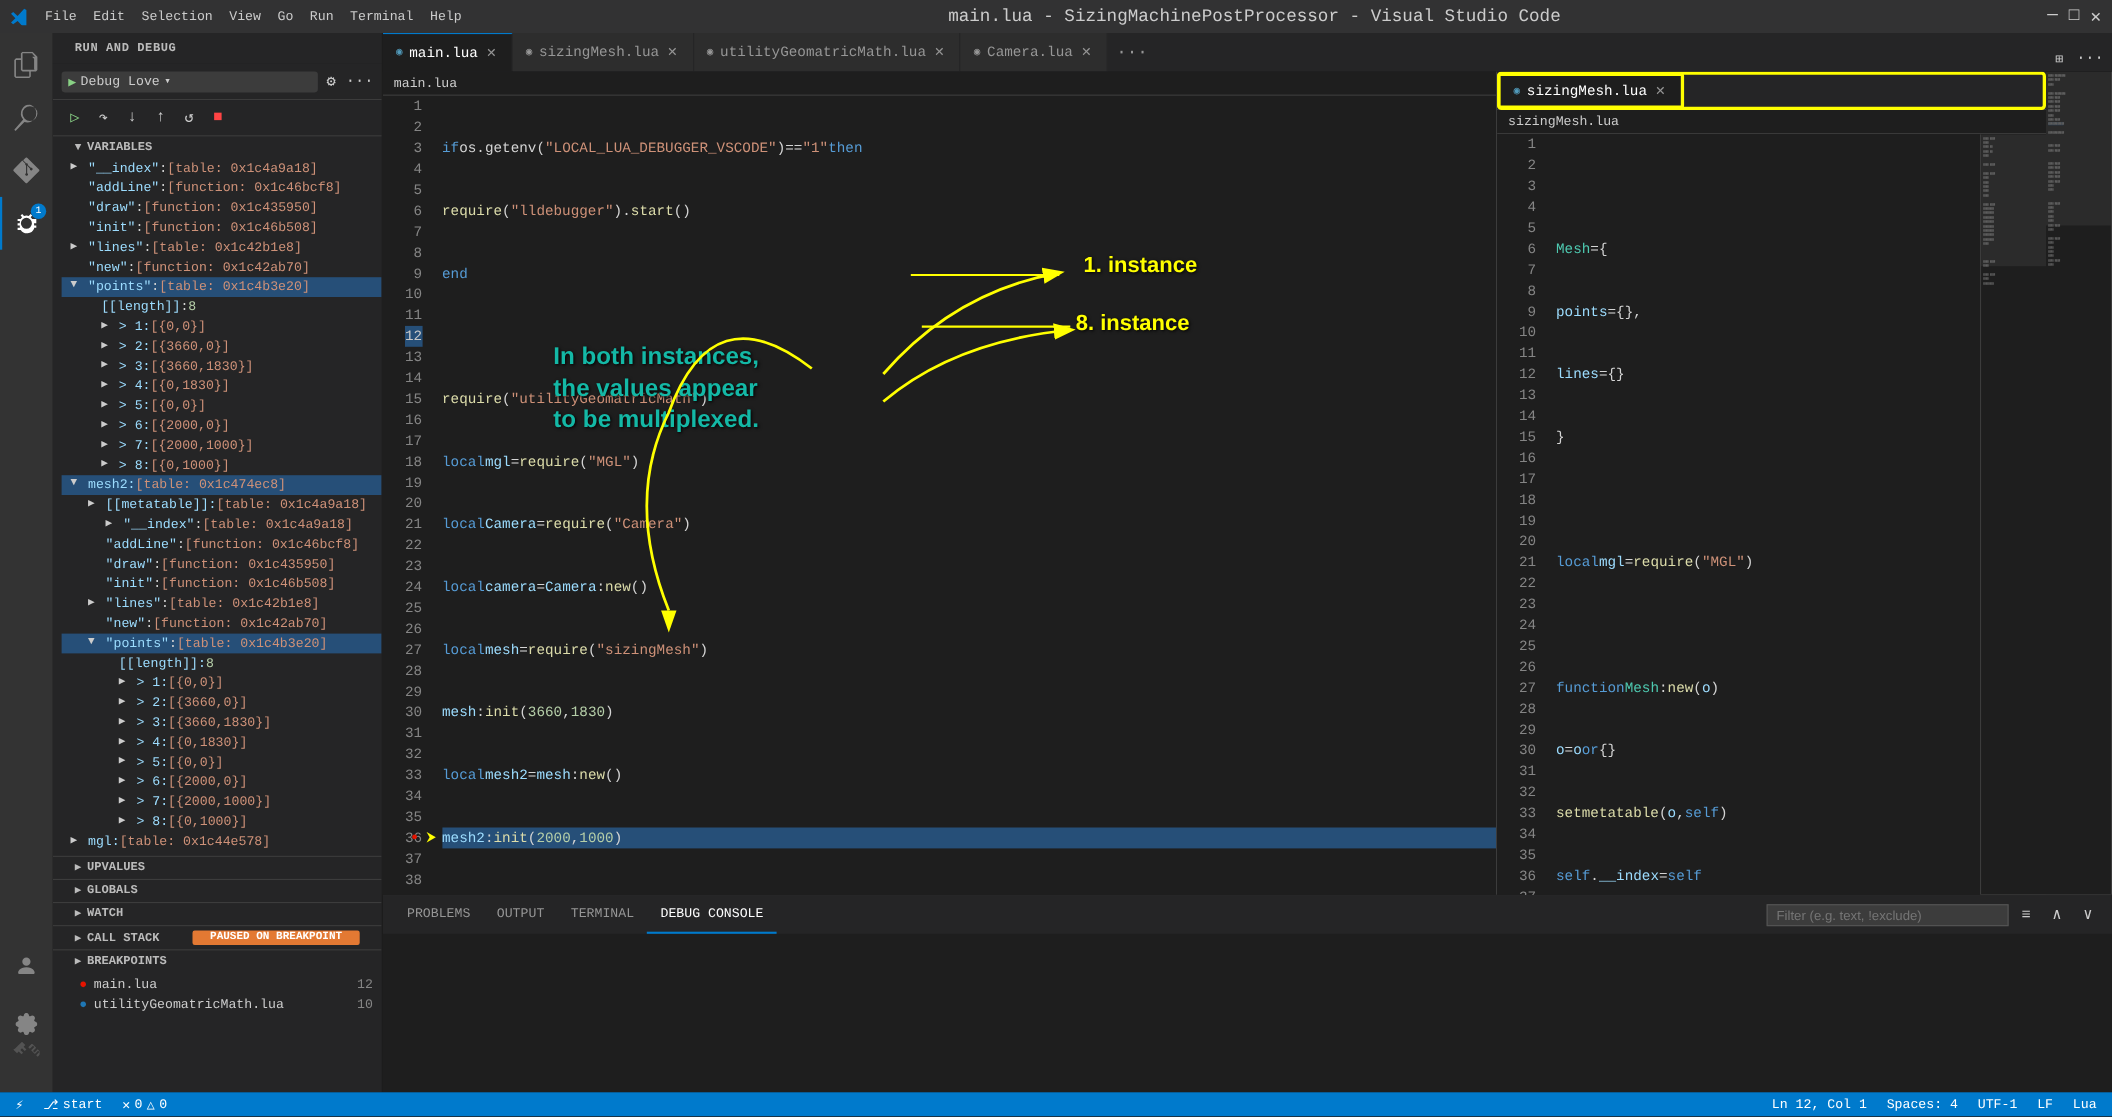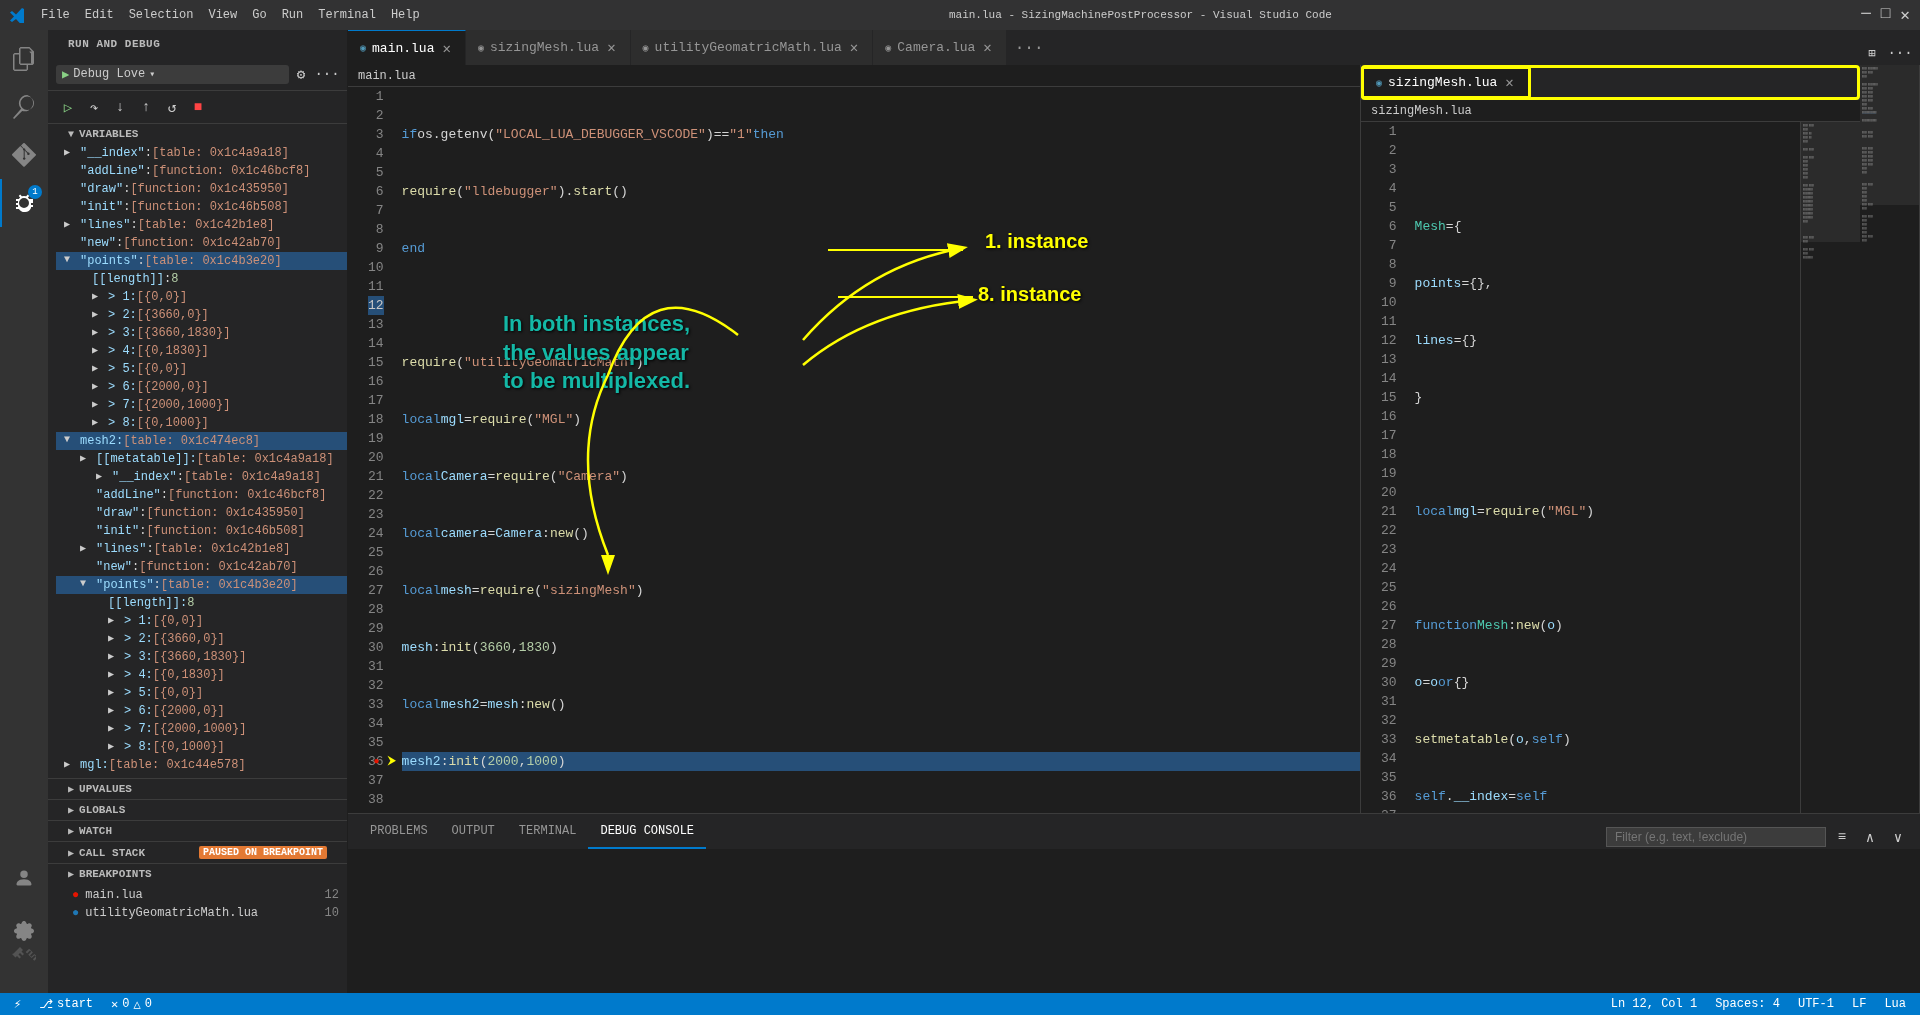--- a/index.html
+++ b/index.html
@@ -29,21 +29,21 @@
     .title-bar-menu {
       display: flex;
       gap: 15px;
       font-size: 12px;
       color: #cccccc;
     }
     .title-bar-menu span { cursor: pointer; }
     .title-bar-title {
       flex: 1;
       text-align: center;
-      font-size: 11px;
+      font-size: 16px;
       color: #cccccc;
     }
     .title-bar-controls {
       display: flex;
       gap: 10px;
     }
     .title-bar-controls span {
       font-size: 16px;
       color: #cccccc;
       cursor: pointer;
@@ -421,21 +421,21 @@
       background: #1e1e1e;
       border-top: 1px solid #3c3c3c;
       display: flex;
       flex-direction: column;
       flex-shrink: 0;
     }
     .bottom-tabs {
       height: 35px;
       background: #252526;
       display: flex;
-      align-items: flex-end;
+      align-items: center;
       padding: 0 10px;
       gap: 0;
       flex-shrink: 0;
     }
     .bottom-tab {
       padding: 0 12px;
       height: 35px;
       display: flex;
       align-items: center;
       font-size: 12px;
@@ -465,21 +465,21 @@
     
     .tab-highlight-box {
       border: 3px solid #ffff00;
       border-radius: 3px;
     }
 
     .paused-badge {
       font-size: 10px;
       background: #e37933;
       color: white;
-      padding: 1px 4px;
+      padding: 1px 16px;
       border-radius: 2px;
       margin-left: auto;
     }
   </style>
 </head>
 <body>
 
 <div class="title-bar">
   <div style="display:flex;align-items:center;gap:8px;margin-right:15px;">
     <svg width="16" height="16" viewBox="0 0 16 16">

